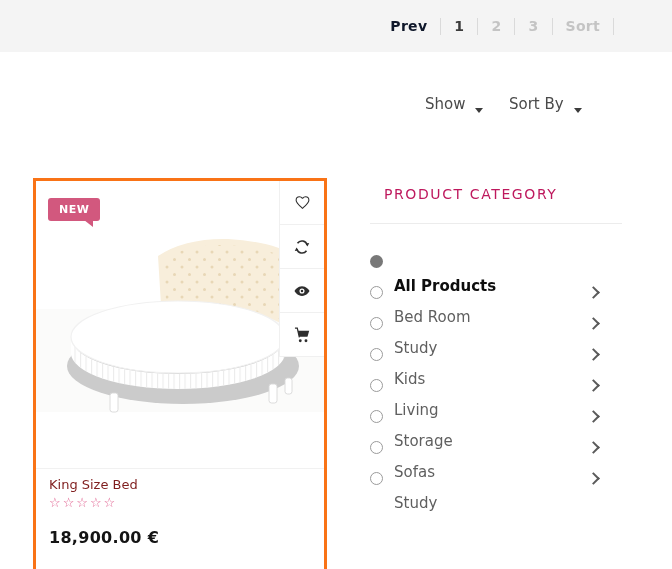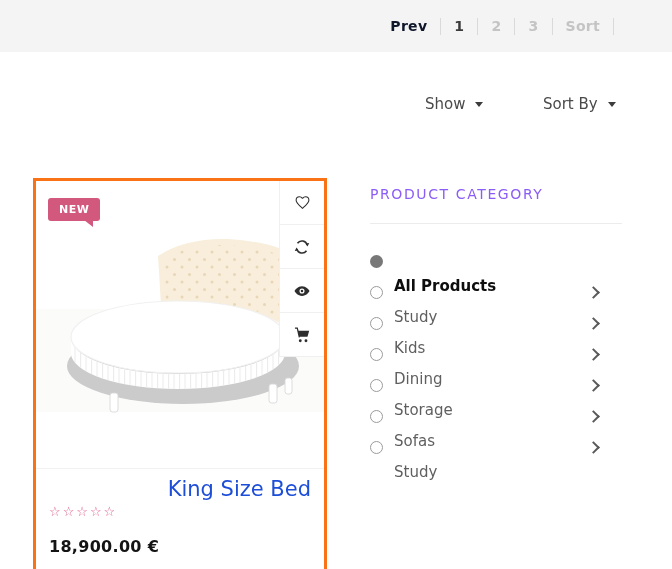--- a/index.html
+++ b/index.html
@@ -10,23 +10,23 @@
   .topbar{position:absolute;left:0;top:0;width:672px;height:52px;background:#f4f4f4;
           display:flex;align-items:center;justify-content:flex-end;padding-right:45px;box-sizing:border-box;}
   .pg{display:flex;align-items:center;}
   .pg-link{font-size:14px;font-weight:bold;letter-spacing:.3px;cursor:pointer;}
   .pg-prev{color:#0f172a;}
   .pg-current{color:#3b3b3b;}
   .pg-muted{color:#c4c4c4;}
   .pg-sep{width:1px;height:17px;background:#dadada;margin:0 13px;}
 
   
-  .dd{position:absolute;display:flex;align-items:center;font-size:15px;color:#4a4a4a;cursor:pointer;}
+  .dd{position:absolute;display:flex;align-items:flex-end;font-size:15px;color:#4a4a4a;cursor:pointer;}
   .dd-show{left:425px;top:95px;}
-  .dd-sort{left:543px;top:95px;}
+  .dd-sort{left:509px;top:95px;}
   .caret{display:inline-block;margin-left:10px;width:0;height:0;
          border-left:4px solid transparent;border-right:4px solid transparent;
          border-top:5px solid #3c3c3c;}
 
   
   .card{position:absolute;left:33px;top:178px;width:294px;height:436px;
         background:#fff;border:3px solid #f97316;box-sizing:border-box;}
   .card-image{position:relative;width:100%;height:287px;border-bottom:1px solid #f1f1f1;overflow:hidden;}
   .bed-svg{position:absolute;left:0;top:0;}
 
@@ -34,27 +34,27 @@
          font-size:11px;font-weight:bold;letter-spacing:.5px;padding:5px 11px;border-radius:3px;z-index:3;}
   .badge:after{content:"";position:absolute;right:7px;bottom:-6px;
          border-top:7px solid #d2587e;border-left:9px solid transparent;}
 
   .icon-col{position:absolute;top:0;right:0;width:44px;background:#fff;
             border-left:1px solid #f0f0f0;z-index:2;}
   .icon-cell{width:100%;height:44px;border-bottom:1px solid #f0f0f0;
              display:flex;align-items:center;justify-content:center;cursor:pointer;background:#fff;box-sizing:border-box;}
 
   .card-info{padding:8px 13px;}
-  .p-title{font-size:21px;color:#1d4ed8;text-align:right;}
+  .p-title{font-size:13px;color:#7f1d1d;}
   .p-stars{font-size:13px;color:#e0608f;letter-spacing:2px;margin-top:3px;}
   .p-price{font-size:16px;font-weight:bold;color:#141414;margin-top:18px;letter-spacing:.3px;}
 
   
   .panel{position:absolute;left:370px;top:186px;width:252px;}
-  .panel-title{font-size:14px;color:#8b5cf6;letter-spacing:1.6px;font-weight:500;}
+  .panel-title{font-size:14px;color:#be185d;letter-spacing:1.6px;font-weight:500;margin-left:14px;}
   .panel-divider{height:1px;background:#ececec;margin-top:21px;margin-bottom:22px;}
   .cat-row{position:relative;height:31px;display:flex;align-items:center;cursor:pointer;}
   .radio{width:11px;height:11px;border:1.5px solid #9b9b9b;border-radius:50%;flex:none;background:#fff;}
   .cat-row.selected .radio{width:13px;height:13px;border:none;background:#787878;}
   .cat-label{margin-left:11px;font-size:15px;color:#5f5f5f;margin-top:48px;}
   .cat-row.selected .cat-label{color:#0e0e0e;font-weight:bold;}
   .chev{position:absolute;left:219px;top:11px;width:7px;height:7px;
         border-top:2.4px solid #5a5a5a;border-right:2.4px solid #5a5a5a;transform:rotate(45deg);}
 </style>
 </head>
@@ -163,31 +163,36 @@
   <div class="panel">
     <div class="panel-title">PRODUCT CATEGORY</div>
     <div class="panel-divider"></div>
 
     <div class="cat-row selected">
       <span class="radio"></span>
       <span class="cat-label">All Products</span>
     </div>
     <div class="cat-row">
       <span class="radio"></span>
+      <span class="cat-label">Bed Room</span>
+      <span class="chev"></span>
+    </div>
+    <div class="cat-row">
+      <span class="radio"></span>
       <span class="cat-label">Study</span>
       <span class="chev"></span>
     </div>
     <div class="cat-row">
       <span class="radio"></span>
       <span class="cat-label">Kids</span>
       <span class="chev"></span>
     </div>
     <div class="cat-row">
       <span class="radio"></span>
-      <span class="cat-label">Dining</span>
+      <span class="cat-label">Living</span>
       <span class="chev"></span>
     </div>
     <div class="cat-row">
       <span class="radio"></span>
       <span class="cat-label">Storage</span>
       <span class="chev"></span>
     </div>
     <div class="cat-row">
       <span class="radio"></span>
       <span class="cat-label">Sofas</span>

